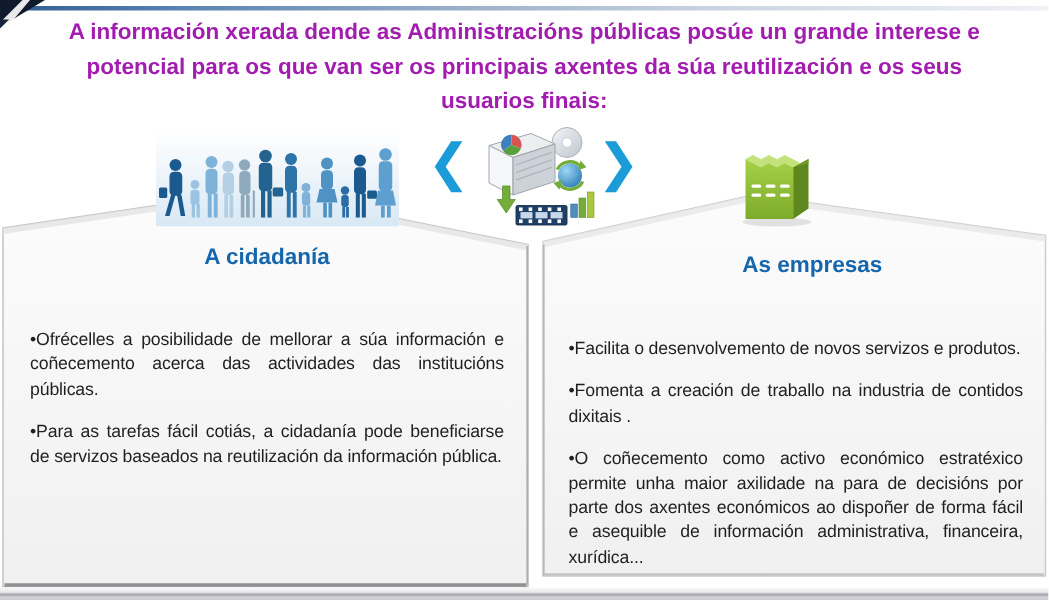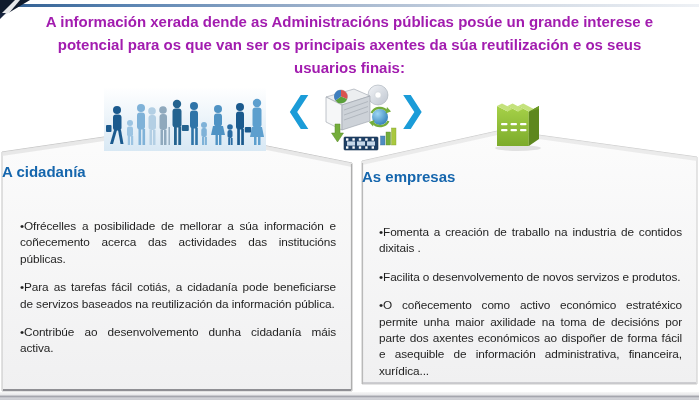--- a/index.html
+++ b/index.html
@@ -31,21 +31,21 @@
   .chevron {
     position:absolute; top:91px; z-index:3;
     font-size:34px; font-weight:bold; color:#1b9cd8; line-height:36px;
     font-family:"DejaVu Sans", sans-serif;
     text-shadow:0 1px 1px rgba(255,255,255,.7);
   }
   .chevron-left  { left:285px; }
   .chevron-right { left:398px; }
 
   .panel-heading {
-    position:absolute; z-index:3; 
+    position:absolute; z-index:3; text-align:center;
     font-size:15px; font-weight:bold; color:#1566ad;
   }
   .heading-citizens  { left:2px;   top:163px; width:352px; }
   .heading-companies { left:362px; top:168px; width:359px; }
 
   .col {
     position:absolute; z-index:3; color:#1f1f1f;
     font-size:11.8px; line-height:16.4px; letter-spacing:-0.1px;
     text-align:justify;
   }
@@ -259,22 +259,21 @@
     </g>
   </svg>
 </div>
 
 <div class="panel-heading heading-citizens">A cidadanía</div>
 <div class="panel-heading heading-companies">As empresas</div>
 
 <div class="col col-left">
   <p>•Ofrécelles a posibilidade de mellorar a súa información e coñecemento acerca das actividades das institucións públicas.</p>
   <p>•Para as tarefas fácil cotiás, a cidadanía pode beneficiarse de servizos baseados na reutilización da información pública.</p>
-  <p>•Contribúe ao desenvolvemento dunha cidadanía máis activa.</p>
 </div>
 
 <div class="col col-right">
+  <p>•Facilita o desenvolvemento de novos servizos e produtos.</p>
   <p>•Fomenta a creación de traballo na industria de contidos dixitais .</p>
-  <p>•Facilita o desenvolvemento de novos servizos e produtos.</p>
-  <p>•O coñecemento como activo económico estratéxico permite unha maior axilidade na toma de decisións por parte dos axentes económicos ao dispoñer de forma fácil e asequible de información administrativa, financeira, xurídica...</p>
+  <p>•O coñecemento como activo económico estratéxico permite unha maior axilidade na para de decisións por parte dos axentes económicos ao dispoñer de forma fácil e asequible de información administrativa, financeira, xurídica...</p>
 </div>
 
 <div class="bottom-strip"></div>
 
 </body></html>

